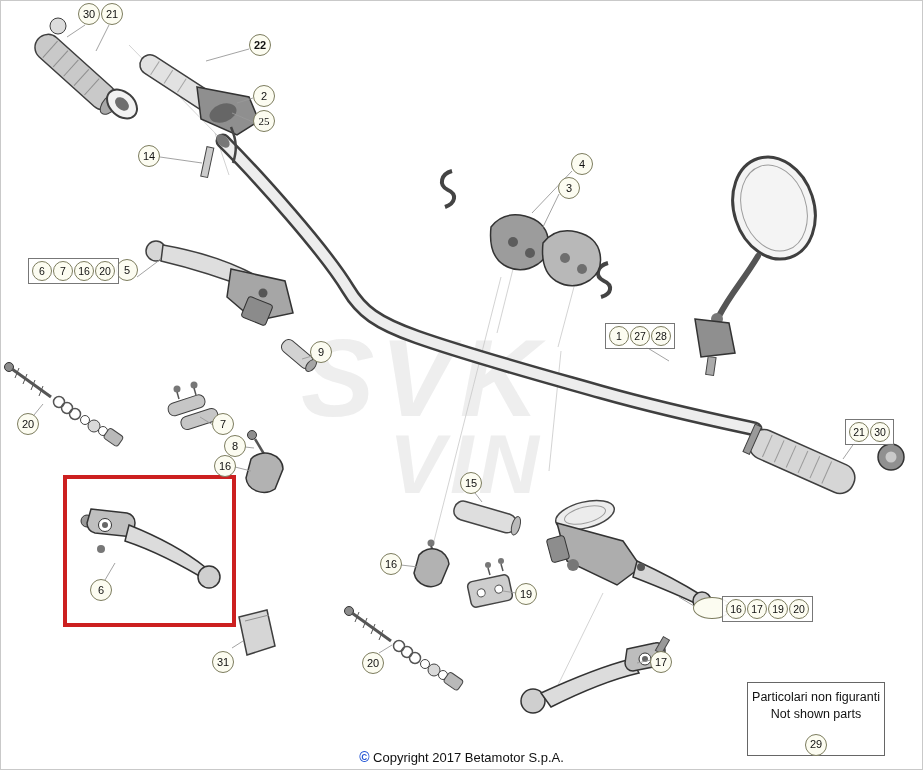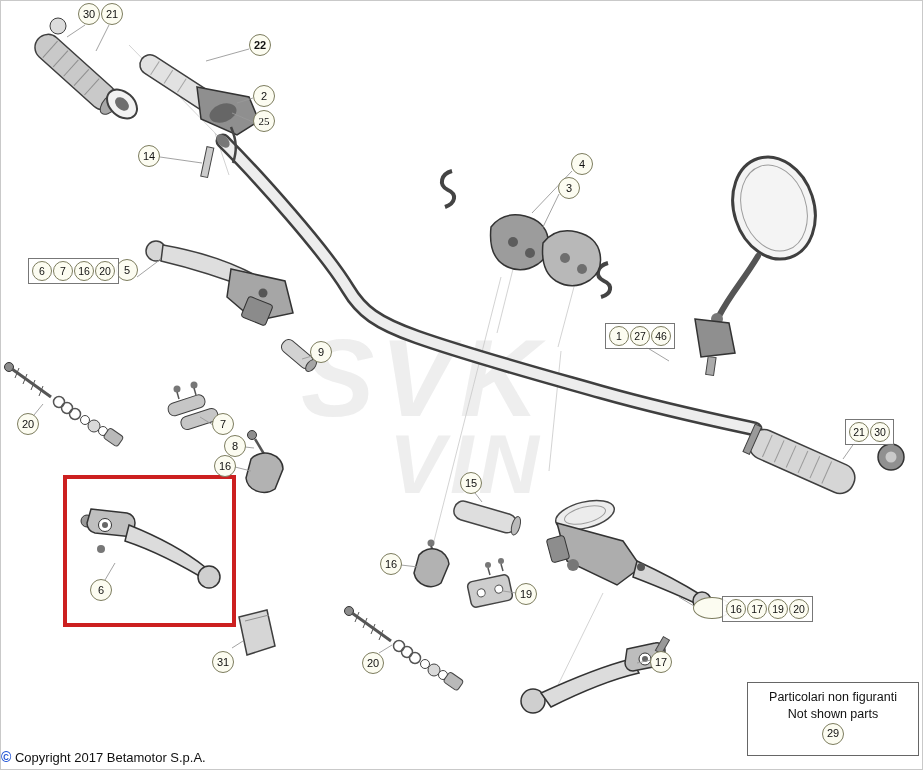--- a/index.html
+++ b/index.html
@@ -16,27 +16,27 @@
     display:flex; align-items:center; justify-content:center; z-index:6;
   }
   .callout-group {
     position:absolute; display:flex; gap:1px; padding:2px 3px;
     border:1px solid #777; background:rgba(255,255,255,.88);
     z-index:6; align-items:center;
   }
   .callout.grouped { position:static; width:20px; height:20px; font-size:10.5px; }
   #highlight-box { position:absolute; border:4px solid var(--highlight,#cc2020); z-index:5; }
   #not-shown-box {
-    position:absolute; left:746px; top:681px; width:172px; height:74px;
+    position:absolute; left:746px; top:681px; width:138px; height:74px;
     border:1px solid #666; background:#fff; text-align:center;
     font-size:12.5px; color:#111; line-height:1.35; padding-top:6px; z-index:4;
   }
-  #not-shown-box .callout { position:static; display:inline-flex; margin-top:0;text-align:right; }
+  #not-shown-box .callout { position:static; display:inline-flex; margin-top:11px;text-align:right; }
   #copyright {
-    position:absolute; left:0; right:0; bottom:4px; text-align:left;
+    position:absolute; left:0; right:0; bottom:4px; text-align:center;
     font-size:13px; color:#111; z-index:4;
   }
   #copyright .c-symbol { color:var(--copyright-symbol,#2457d6); font-weight:bold; font-size:14px; }
 </style>
 </head>
 <body>
 
 <div id="stage">
 
   <svg id="diagram" width="923" height="770" viewBox="0 0 923 770">
@@ -283,21 +283,21 @@
       <div class="callout" style="left: 649px; top: 650px;">17</div>
       <div class="callout-group" style="left: 27px; top: 257px;">
         <div class="callout grouped">6</div>
         <div class="callout grouped">7</div>
         <div class="callout grouped">16</div>
         <div class="callout grouped">20</div>
       </div>
       <div class="callout-group" style="left: 604px; top: 322px;">
         <div class="callout grouped">1</div>
         <div class="callout grouped">27</div>
-        <div class="callout grouped">46</div>
+        <div class="callout grouped">28</div>
       </div>
       <div class="callout-group" style="left: 844px; top: 418px;">
         <div class="callout grouped">21</div>
         <div class="callout grouped">30</div>
       </div>
       <div class="callout-group" style="left: 721px; top: 595px;">
         <div class="callout grouped">16</div>
         <div class="callout grouped">17</div>
         <div class="callout grouped">19</div>
         <div class="callout grouped">20</div>

